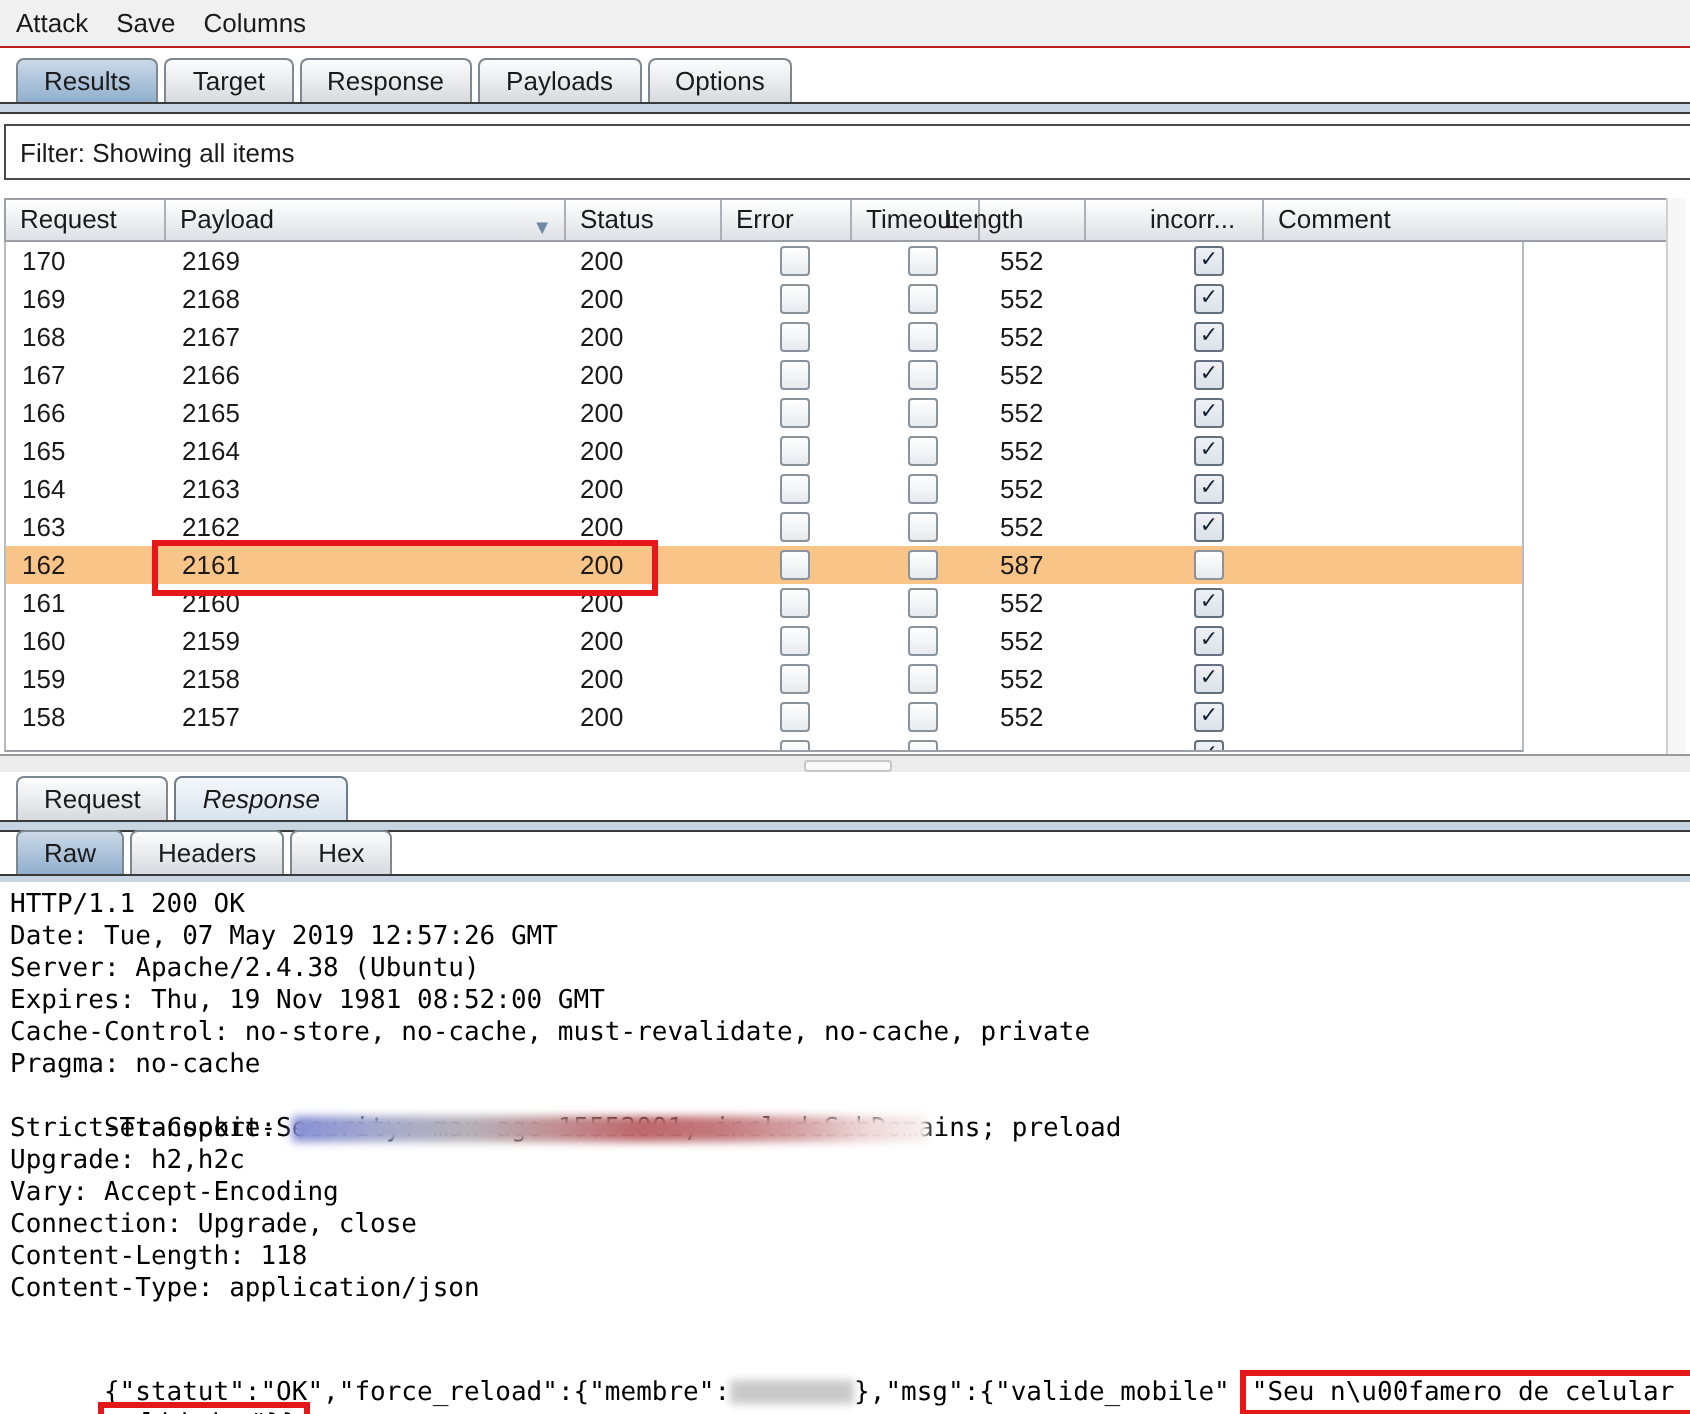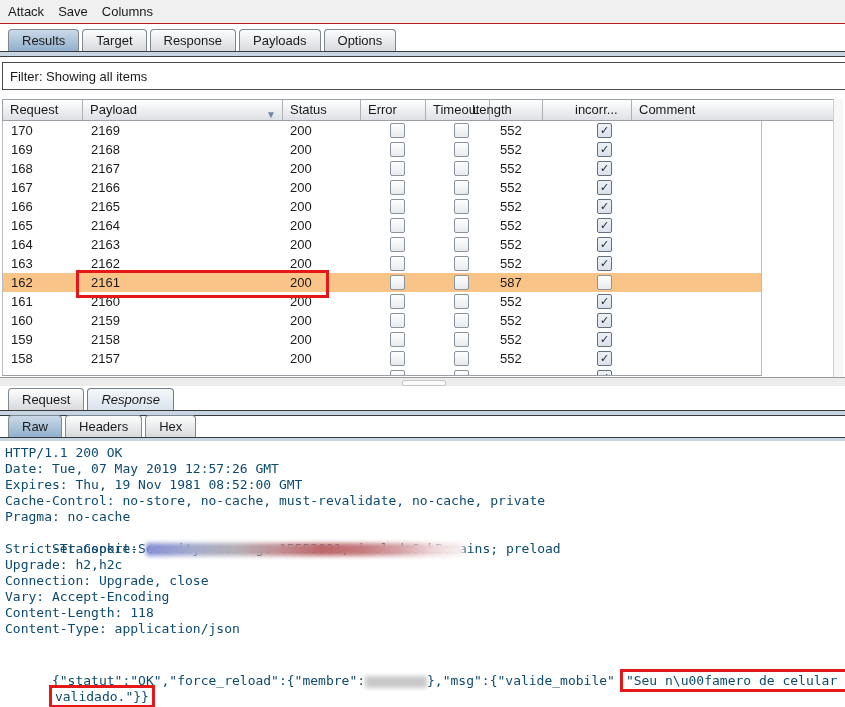--- a/index.html
+++ b/index.html
@@ -55,21 +55,21 @@
   .cb-err{left:387px;} .cb-to{left:451px;} .cb-inc{left:594px;}
   .vscroll{position:absolute;right:0;top:0;width:9px;height:278px;background:#f7f7f7;border-left:1px solid #d0d0d0;}
   .ann-row{position:absolute;left:73px;top:-3px;width:247px;height:22px;border:3px solid #e41818;z-index:5;}
 
   
   .splitter{position:absolute;left:0;top:377px;width:845px;height:9px;background:#ececec;border-top:1px solid #9a9a9a;box-sizing:border-box;}
   .splitter .handle{position:absolute;left:402px;top:2px;width:42px;height:4px;background:#fafafa;border:1px solid #c8c8c8;border-radius:2px;}
 
   
   .response{position:absolute;left:0;top:441px;width:845px;height:266px;background:#fff;
-            font-family:"DejaVu Sans Mono","Liberation Mono",monospace;font-size:13px;color:#0c4a6e;
+            font-family:"DejaVu Sans Mono","Liberation Mono",monospace;font-size:13px;color:#000000;
             padding:4px 0 0 5px;box-sizing:border-box;overflow:hidden;}
   .rline{height:16px;line-height:16px;white-space:pre;}
   .blur-cookie{display:inline-block;width:318px;height:13px;vertical-align:middle;border-radius:2px;
       background:linear-gradient(90deg,#868fd6 0%,#a6abcc 15%,#b5b0b6 28%,#c28e92 42%,#bd676b 55%,#c47b7f 68%,#d6a4a7 80%,#eed6d7 90%,#f9f1f1 100%);
       filter:blur(2px);}
   .blur-membre{display:inline-block;width:62px;height:12px;vertical-align:middle;background:#c9c9c9;filter:blur(2px);border-radius:1px;}
   .redbox{border:3px solid #e41818;padding:0 3px;display:inline-block;line-height:17px;}
   .redbox.r1{margin-left:5px;}
   .redbox.r2{margin-left:-3px;}
 </style>
@@ -257,32 +257,33 @@
     <span class="tab sel">Raw</span>
     <span class="tab">Headers</span>
     <span class="tab">Hex</span>
   </div>
   <div class="tabband band-format"></div>
 
   <div class="response">
     <div id="resp-top">
         <div class="rline">HTTP/1.1 200 OK</div>
         <div class="rline">Date: Tue, 07 May 2019 12:57:26 GMT</div>
+        <div class="rline">Server: Apache/2.4.38 (Ubuntu)</div>
         <div class="rline">Expires: Thu, 19 Nov 1981 08:52:00 GMT</div>
         <div class="rline">Cache-Control: no-store, no-cache, must-revalidate, no-cache, private</div>
         <div class="rline">Pragma: no-cache</div>
       </div>
     <div class="rline">
       <span>Set-Cookie: </span><span class="blur-cookie"></span>
     </div>
     <div id="resp-bottom">
         <div class="rline">Strict-Transport-Security: max-age=15552001; includeSubDomains; preload</div>
         <div class="rline">Upgrade: h2,h2c</div>
+        <div class="rline">Vary: Accept-Encoding</div>
         <div class="rline">Connection: Upgrade, close</div>
-        <div class="rline">Vary: Accept-Encoding</div>
         <div class="rline">Content-Length: 118</div>
         <div class="rline">Content-Type: application/json</div>
       </div>
     <div class="rline"> </div>
     <div class="rline">
       <span>{"statut":"OK","force_reload":{"membre":</span><span class="blur-membre"></span><span>},"msg":{"valide_mobile"</span><span class="redbox r1"><span>"Seu n\u00famero de celular foi</span></span>
     </div>
     <div class="rline">
       <span class="redbox r2"><span>validado."}}</span></span>
     </div>

